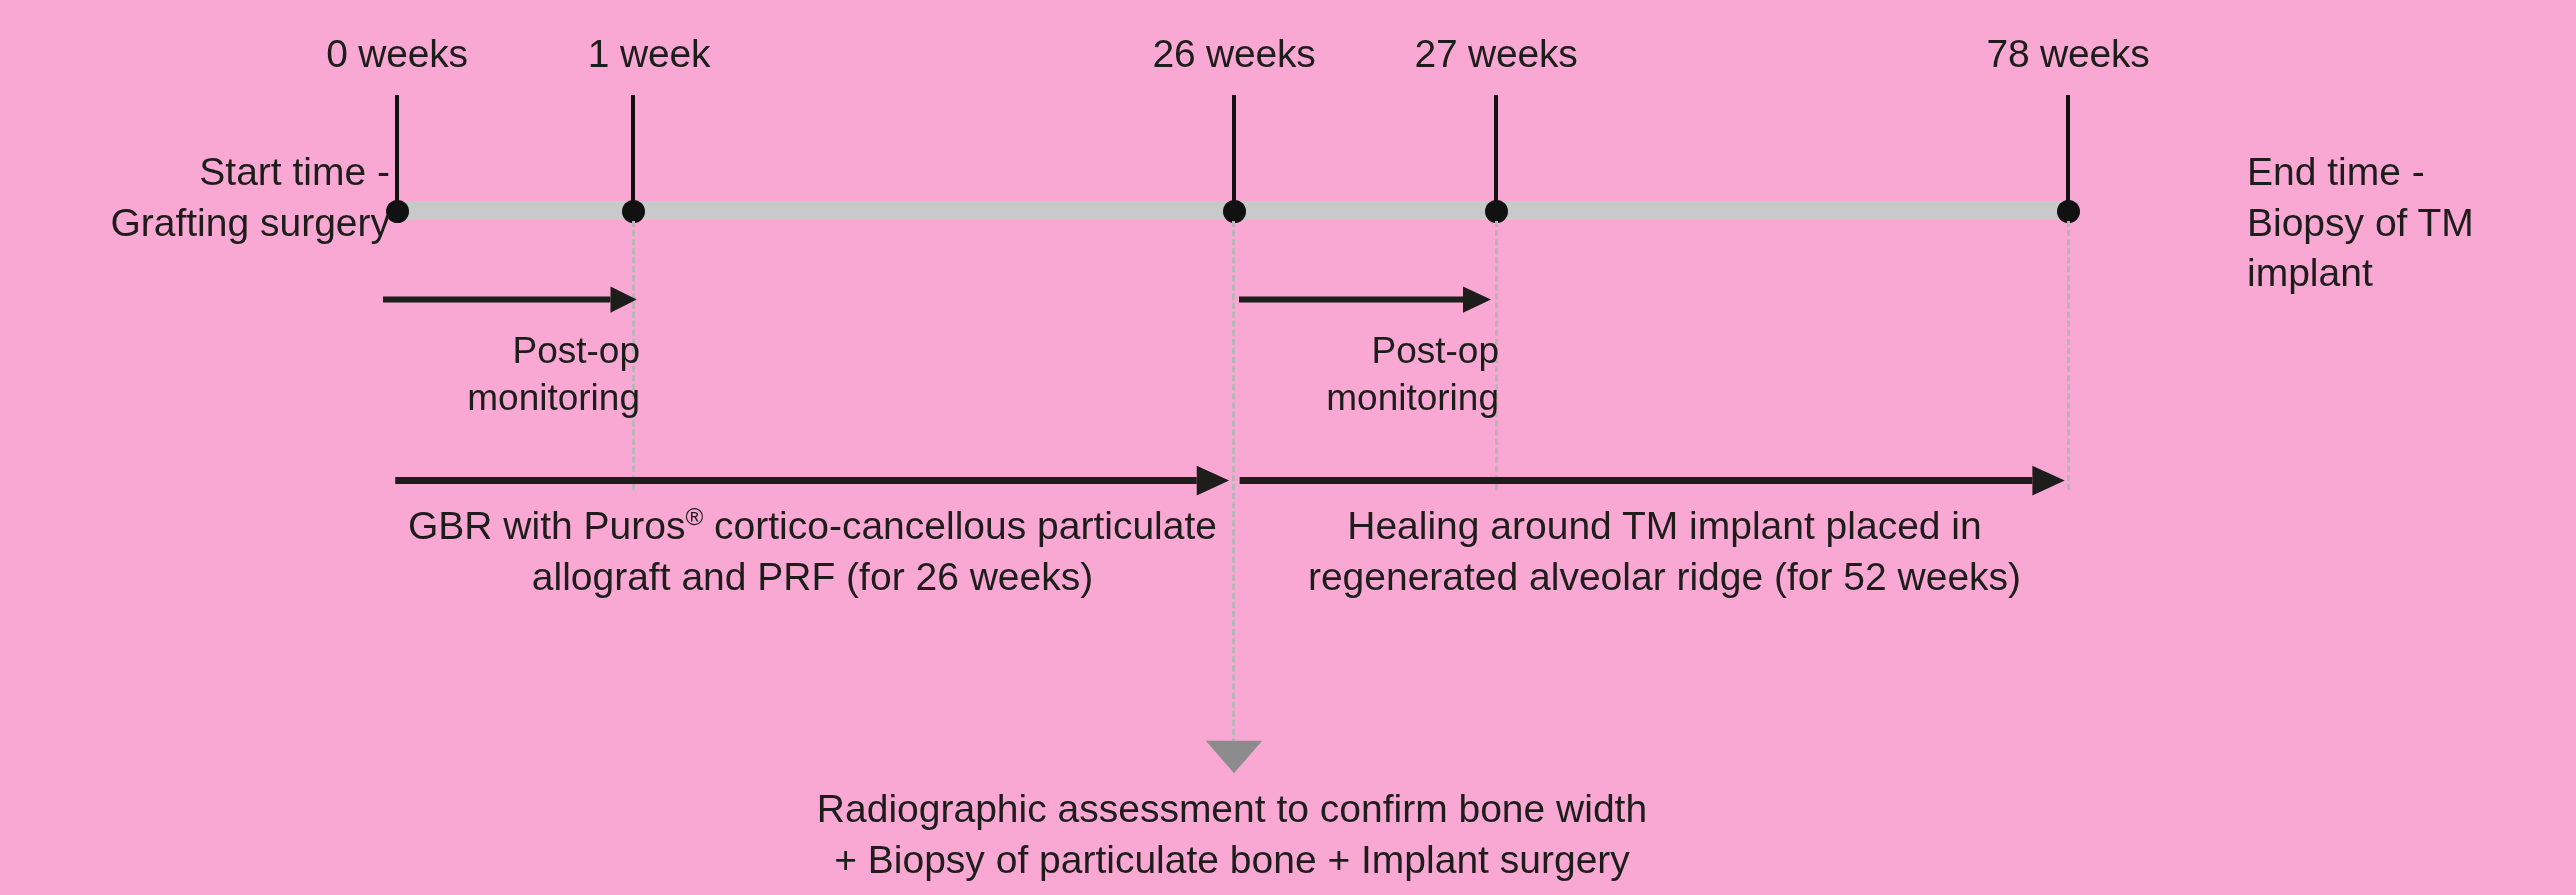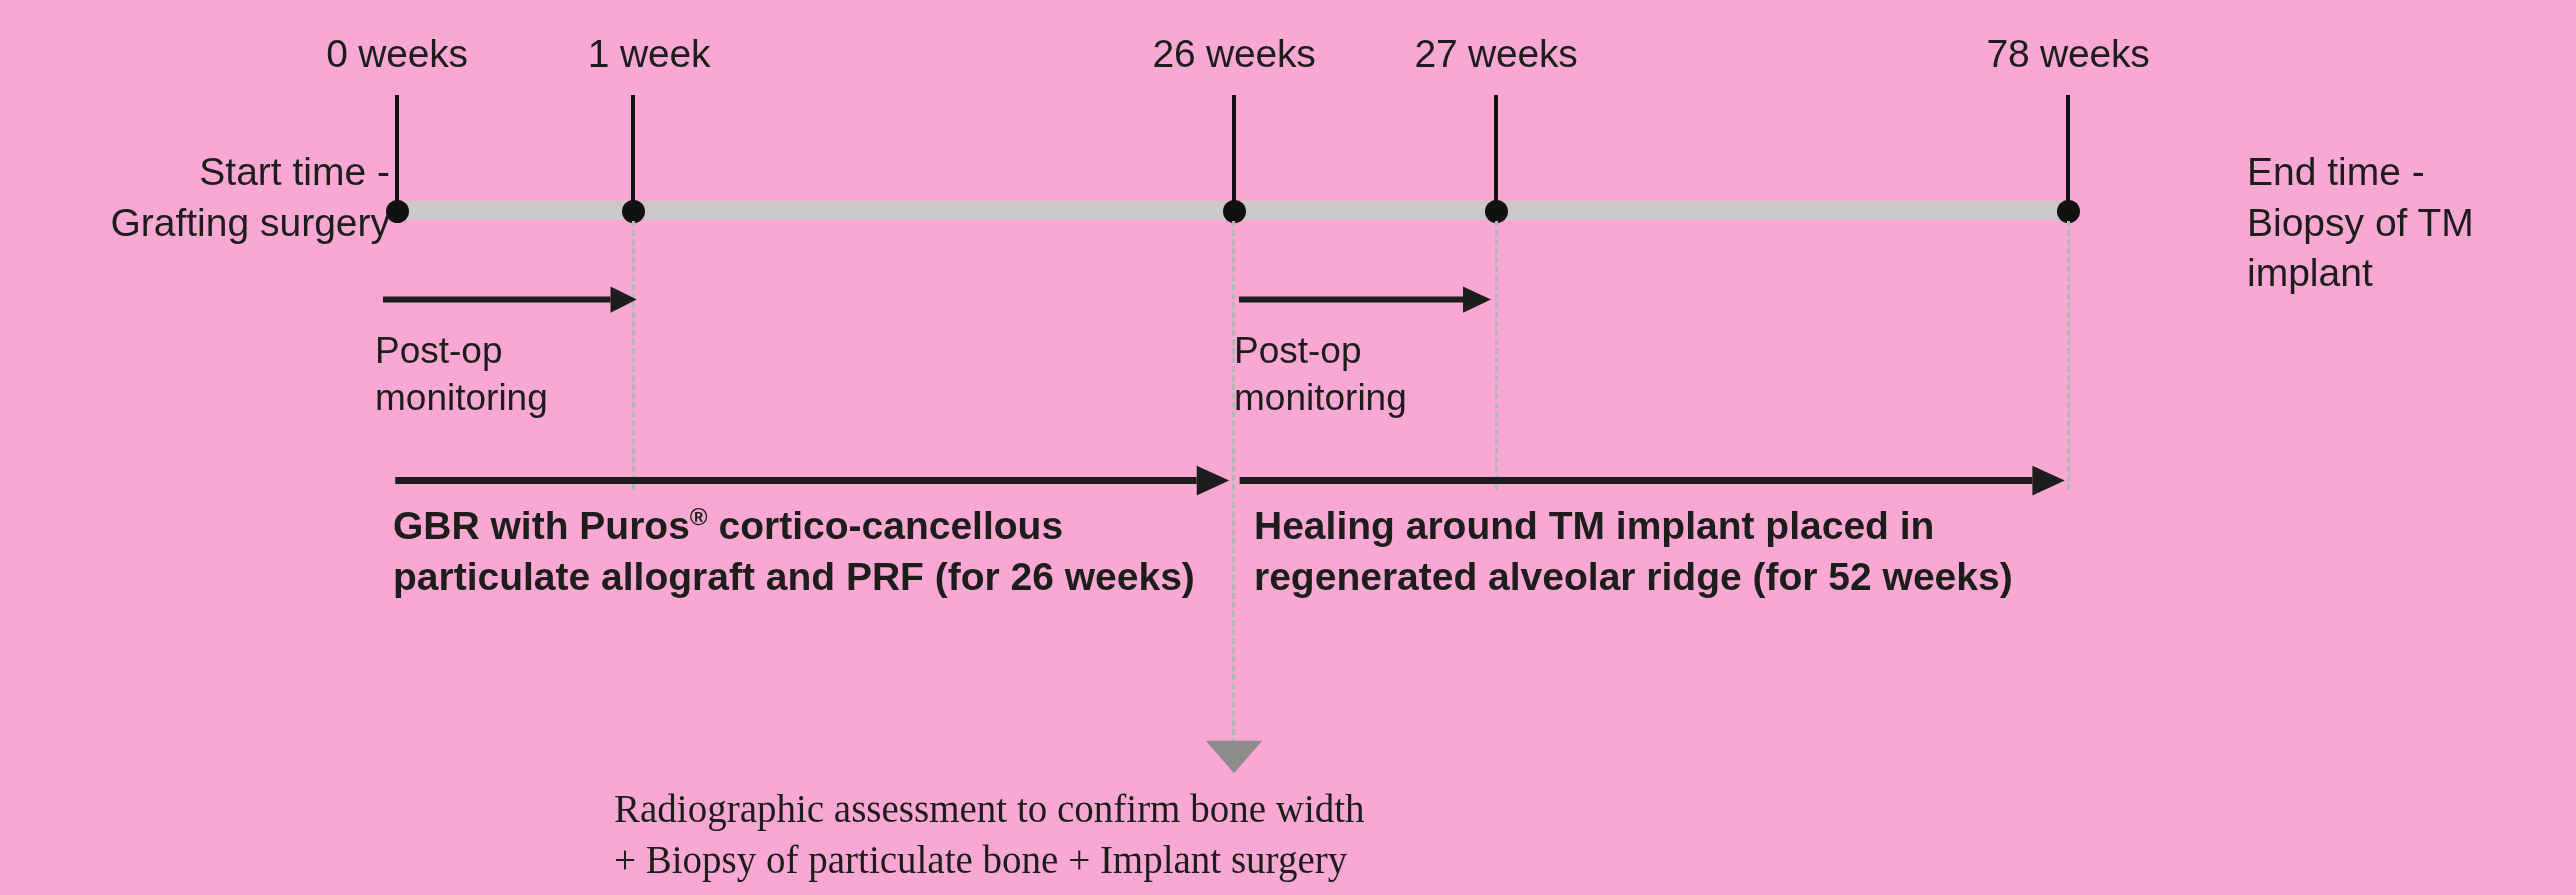--- a/index.html
+++ b/index.html
@@ -30,32 +30,32 @@
     font-size: 39px;
     text-align: center;
     letter-spacing: -0.2px;
   }
   .end-label {
     font-size: 39px;
     line-height: 1.3;
   }
   .small-label {
     font-size: 37px;
-    text-align: left;
+    text-align: right;
     line-height: 1.28;
   }
   .phase-label {
     font-size: 39px;
+    text-align: center;
     line-height: 1.32;
-    font-weight: bold;
   }
   .bottom-label {
     font-size: 39px;
+    text-align: center;
     line-height: 1.3;
-    font-family: Liberation Serif, serif;
   }
   
   .rail {
     position: absolute;
     background: #c9c9c9;
     border-radius: 1.8px;
   }
   
   .stem {
     position: absolute;

